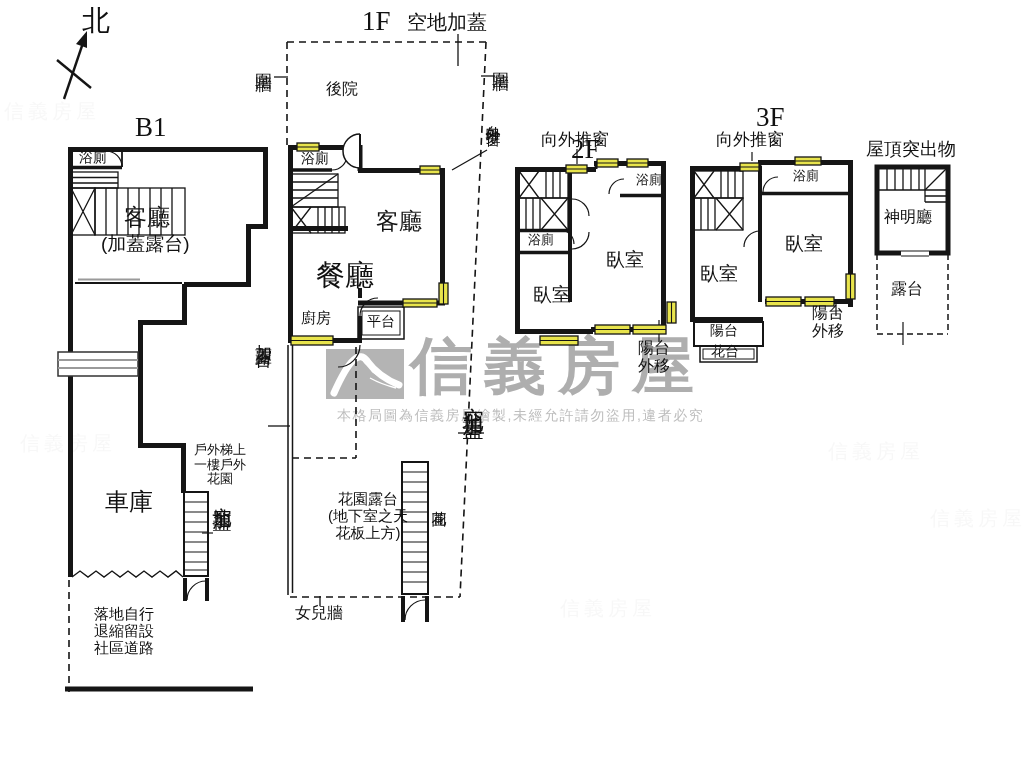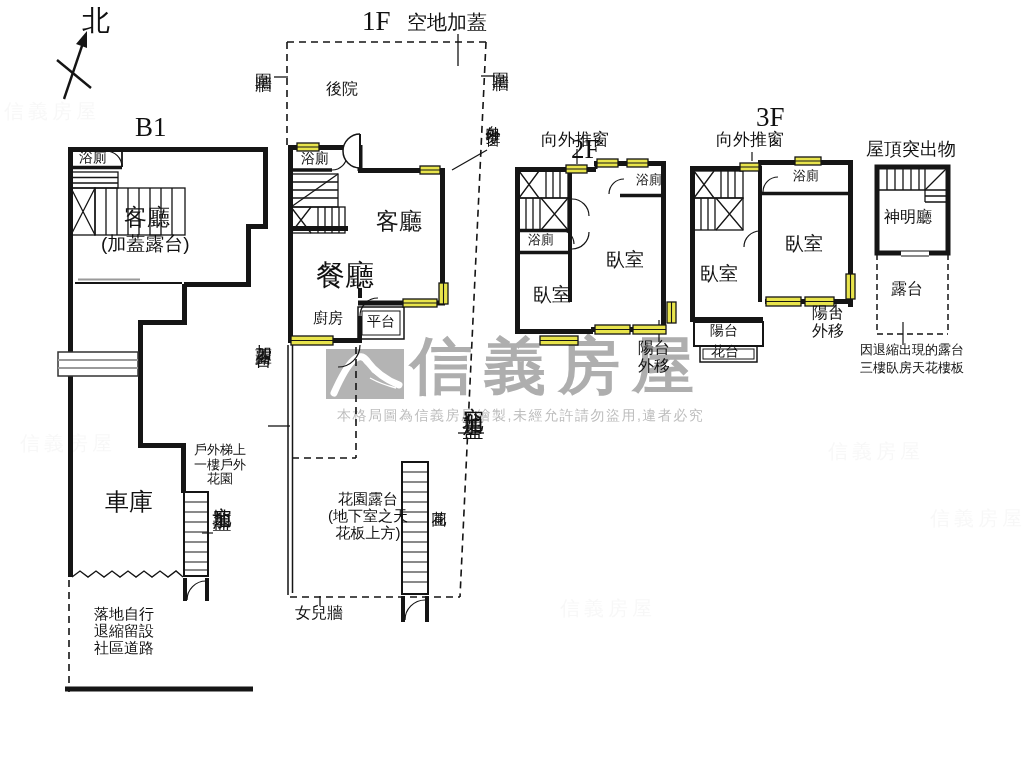--- a/index.html
+++ b/index.html
@@ -282,21 +282,21 @@
 
   <div class="lbl serif" style="left:362px;top:6px;font-size:27px;">1F</div>
   <div class="lbl" style="left:407px;top:11px;font-size:20px;">空地加蓋</div>
   <div class="lbl v" style="left:255px;top:60px;font-size:17px;">圍牆</div>
   <div class="lbl v" style="left:492px;top:59px;font-size:17px;">圍牆</div>
   <div class="lbl" style="left:326px;top:80px;font-size:16px;">後院</div>
   <div class="lbl v" style="left:486px;top:113px;font-size:15px;">向外推窗</div>
   <div class="lbl" style="left:301px;top:151px;font-size:14px;">浴廁</div>
   <div class="lbl" style="left:376px;top:209px;font-size:23px;">客廳</div>
   <div class="lbl" style="left:316px;top:259px;font-size:29px;">餐廳</div>
-  <div class="lbl" style="left:301px;top:310px;font-size:15px;margin-left:12px;">廚房</div>
+  <div class="lbl" style="left:301px;top:310px;font-size:15px;">廚房</div>
   <div class="lbl" style="left:367px;top:314px;font-size:14px;">平台</div>
   <div class="lbl v" style="left:255px;top:331px;font-size:17px;">加蓋露台</div>
   <div class="lbl ctr" style="left:295px;top:491px;font-size:15px;width:90px;padding-left:28px;">花園露台
 (地下室之天
 花板上方)</div>
   <div class="lbl v" style="left:432px;top:499px;font-size:15px;">花圃</div>
   <div class="lbl" style="left:295px;top:604px;font-size:16px;">女兒牆</div>
   <div class="lbl v" style="left:463px;top:390px;font-size:21px;letter-spacing:4px;">空地加蓋</div>
 
   <div class="lbl serif" style="left:571px;top:104px;font-size:27px;margin-top:30px;">2F</div>
@@ -314,17 +314,15 @@
   <div class="lbl" style="left:785px;top:233px;font-size:19px;">臥室</div>
   <div class="lbl" style="left:700px;top:263px;font-size:19px;">臥室</div>
   <div class="lbl" style="left:710px;top:323px;font-size:14px;">陽台</div>
   <div class="lbl" style="left:711px;top:344px;font-size:14px;">花台</div>
   <div class="lbl" style="left:812px;top:304px;font-size:16px;">陽台
 外移</div>
 
   <div class="lbl" style="left:866px;top:139px;font-size:18px;">屋頂突出物</div>
   <div class="lbl" style="left:884px;top:208px;font-size:16px;">神明廳</div>
   <div class="lbl" style="left:891px;top:280px;font-size:16px;">露台</div>
-  <div class="lbl" style="left:860px;top:341px;font-size:13px;line-height:1.35;">因退縮出現的露台
-三樓臥房天花樓板</div>
 
 
 </div>
 
 </body></html>

